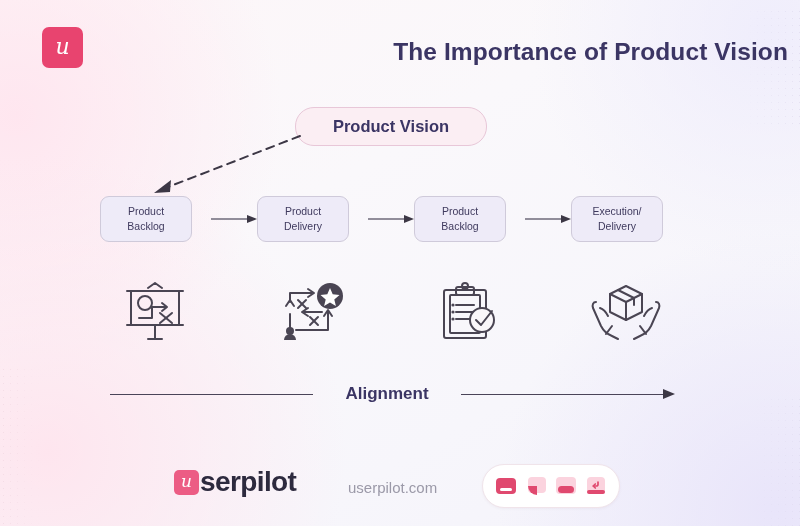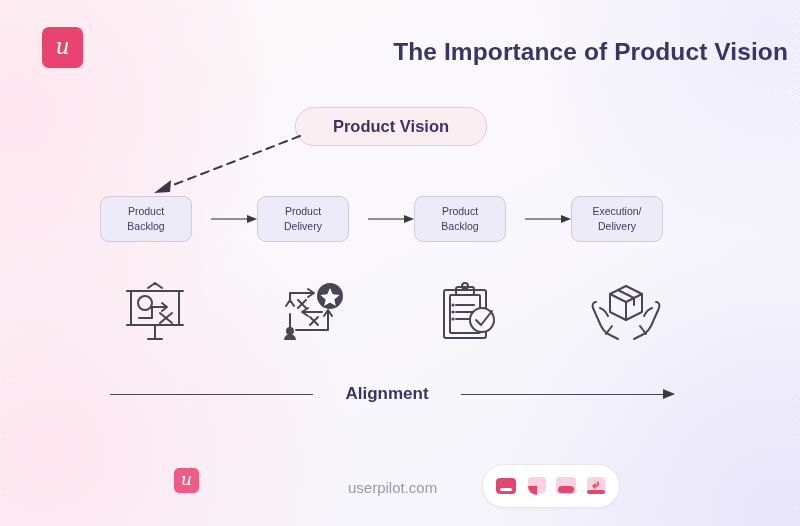--- a/index.html
+++ b/index.html
@@ -395,20 +395,21 @@
       <svg width="12" height="12" viewBox="0 0 12 12" style="flex:0 0 auto;margin-left:-1px;">
         <polygon points="12,6 0,1 0,11" fill="#3c3745"></polygon>
       </svg>
     </div>
   </div>
 
   <div id="footer-wordmark">
     <span class="u-badge">
       <span>u</span>
     </span>
+    <span class="wordmark-text">serpilot</span>
   </div>
   <div id="footer-domain">userpilot.com</div>
 
   <div id="pattern-box">
     <svg class="pattern-tile" viewBox="0 0 24 24">
       <rect x="2" y="4" width="20" height="16" rx="4" fill="#e0496f"></rect>
       <rect x="6" y="14" width="12" height="3" rx="1.5" fill="#ffffff"></rect>
     </svg>
     <svg class="pattern-tile" viewBox="0 0 24 24">
       <rect x="4" y="3" width="18" height="16" rx="4" fill="#fbd3de"></rect>

